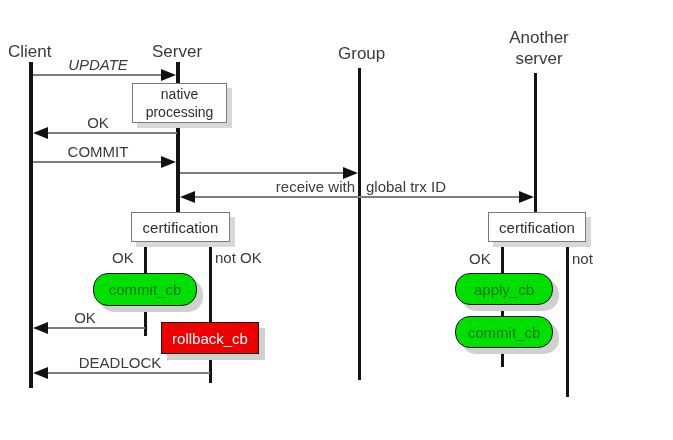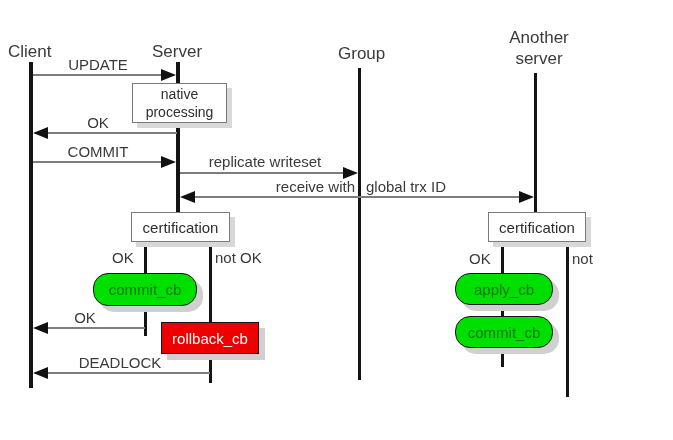--- a/index.html
+++ b/index.html
@@ -47,33 +47,32 @@
   <div class="abs lifeline" style="left:29px;top:62px;width:4px;height:326px;"></div>
   <div class="abs lifeline" style="left:176px;top:62px;width:4px;height:151px;"></div>
   <div class="abs lifeline" style="left:358px;top:68px;width:3px;height:312px;"></div>
   <div class="abs lifeline" style="left:534px;top:73px;width:3px;height:140px;"></div>
 
   <div class="abs lifeline" style="left:144px;top:242px;width:3px;height:94px;"></div>
   <div class="abs lifeline" style="left:209px;top:242px;width:3px;height:141px;"></div>
   <div class="abs lifeline" style="left:501px;top:242px;width:3px;height:125px;"></div>
   <div class="abs lifeline" style="left:566px;top:242px;width:3px;height:155px;"></div>
 
-  <div class="abs msg-label center" style="left:33px;top:56px;width:130px;">UPDATE</div>
+  <div class="abs msg-label center" style="left:33px;top:56px;width:130px;font-style:italic;">UPDATE</div>
   <div class="abs msg-line" style="left:33px;top:74px;width:128px;"></div>
   <div class="abs head-right" style="left:161px;top:69px;"></div>
 
   <div class="abs msg-label center" style="left:33px;top:114px;width:130px;">OK</div>
   <div class="abs msg-line" style="left:48px;top:132px;width:129px;"></div>
   <div class="abs head-left" style="left:33px;top:127px;"></div>
 
   <div class="abs msg-label center" style="left:33px;top:143px;width:130px;">COMMIT</div>
   <div class="abs msg-line" style="left:33px;top:161px;width:128px;"></div>
   <div class="abs head-right" style="left:161px;top:156px;"></div>
 
-  <div class="abs msg-label center" style="left:185px;top:153px;width:160px;">replicate writeset</div>
   <div class="abs msg-line" style="left:180px;top:172px;width:163px;"></div>
   <div class="abs head-right" style="left:343px;top:167px;"></div>
 
   <div class="abs msg-label" style="left:366px;top:178px;">global trx ID</div>
   <div class="abs msg-label right" style="left:245px;top:178px;width:110px;">receive with</div>
   <div class="abs msg-line" style="left:195px;top:196px;width:324px;"></div>
   <div class="abs head-left" style="left:180px;top:191px;"></div>
   <div class="abs head-right" style="left:519px;top:191px;"></div>
 
   <div class="abs pbox small" style="left:132px;top:83px;width:95px;height:40px;">

